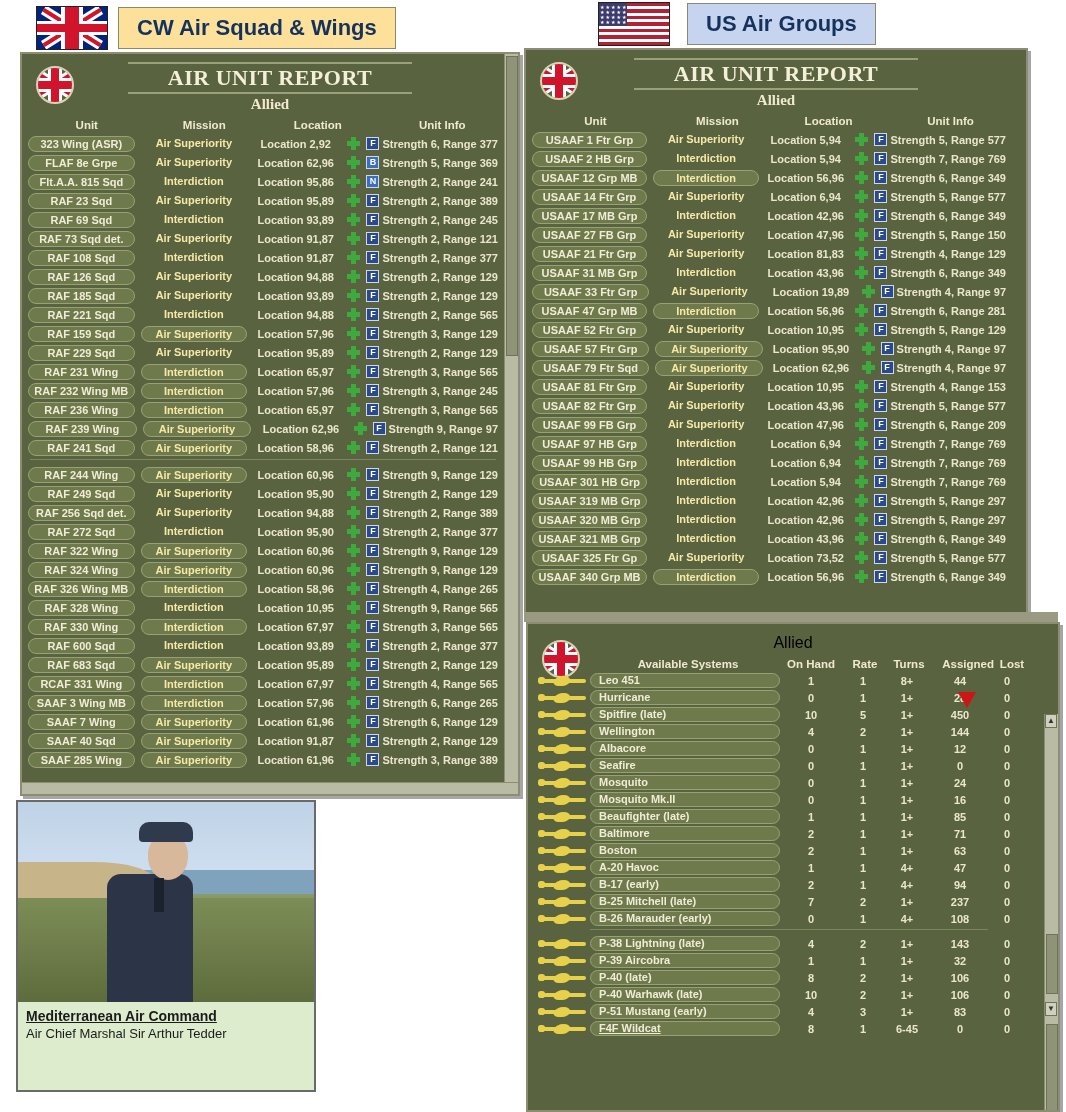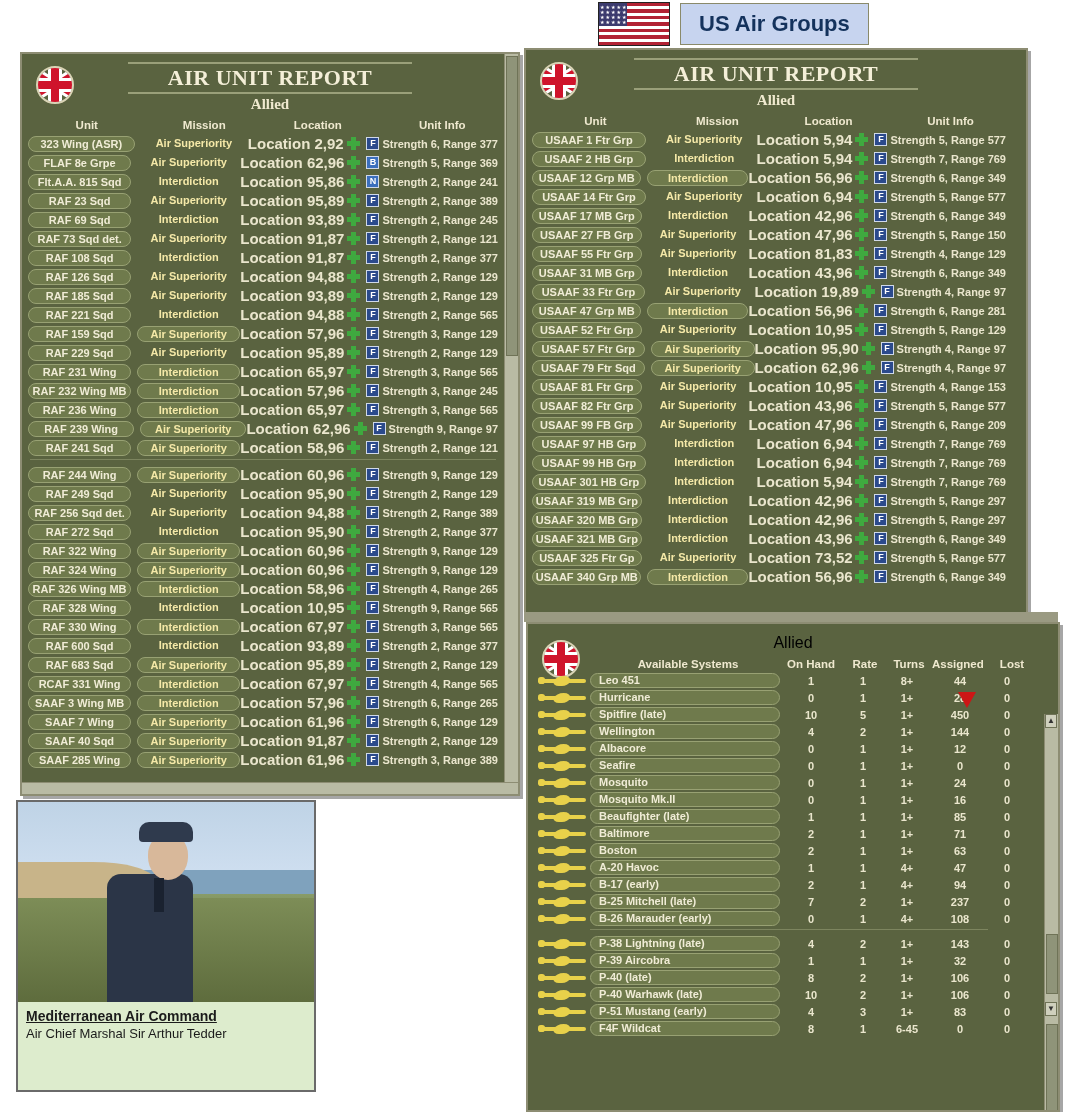--- a/index.html
+++ b/index.html
@@ -54,21 +54,21 @@
     color: #fff; font-size: 5px; line-height: 5px; letter-spacing: 1px;
     padding: 2px 1px; overflow: hidden;
   }
 
   .banner .cap {
     font-size: 22px; font-weight: bold; color: #14325c;
     padding: 7px 18px; border: 1px solid #8a8a6a;
     white-space: nowrap;
   }
   .cap.gold { background: #fde09a; }
-  .cap.blue { background: #c7d4ef; }
+  .cap.blue { background: #c7d4ef; margin-left: 7px; }
 
   
   .panel {
     position: absolute;
     background: #5a6340;
     border: 2px solid #8d8d73;
     box-shadow: 3px 3px 0 rgba(0,0,0,.35);
     overflow: hidden;
   }
   .panel-head {
@@ -118,21 +118,21 @@
   .cell-mission {
     color: #f5e9a8; font-size: 11px; font-weight: bold;
     text-align: center; height: 16px; line-height: 14px;
     white-space: nowrap; overflow: hidden;
   }
   .cell-mission.boxed {
     background: #6f7a4c; border: 1px solid #98a173; border-radius: 9px;
     color: #f5e9a8;
   }
   .cell-loc {
-    color: #eae6cd; font-size: 15px; font-weight: bold;
+    color: #eae6cd; font-size: 11px; font-weight: bold;
     text-align: center; white-space: nowrap;
   }
   .ic {
     width: 13px; height: 13px; flex: 0 0 auto;
     position: relative; margin: 0 3px;
   }
   .ic-cross::before, .ic-cross::after {
     content: ""; position: absolute; background: #3fa93f;
   }
   .ic-cross::before { left: 4px; top: 0; width: 5px; height: 13px; }
@@ -257,20 +257,33 @@
   
   .divider-strip {
     position: absolute; background: #9a9a82;
   }
 </style>
 </head>
 <body>
 
 <div id="root">
 
+  <div class="banner" style="left:36px; top:6px;">
+    <div class="flag uj">
+      <div class="d1"></div>
+        <div class="d2"></div>
+      <div class="d3"></div>
+        <div class="d4"></div>
+      <div class="hb"></div>
+        <div class="vb"></div>
+      <div class="hr"></div>
+        <div class="vr"></div>
+    </div>
+    <div class="cap gold">CW Air Squad  &amp; Wings</div>
+  </div>
 
   <div class="banner" style="left:598px; top:2px;">
     <div class="flag usf">
       <div class="stripe" style="top:7.69%"></div>
       <div class="stripe" style="top:23.07%"></div>
       <div class="stripe" style="top:38.45%"></div>
       <div class="stripe" style="top:53.83%"></div>
       <div class="stripe" style="top:69.21%"></div>
       <div class="stripe" style="top:84.59%"></div>
       <div class="canton">★★★★★★<br>★★★★★★<br>★★★★★★<br>★★★★★★</div>
@@ -642,21 +655,21 @@
         </div>
         <div class="row">
           <div class="cell-unit" style="width: 128px;">USAAF 27 FB Grp</div>
           <div class="cell-mission" style="width: 118px; margin-left: 6px;">Air Superiority</div>
           <div class="cell-loc" style="width: 104px;">Location 47,96</div>
           <div class="ic ic-cross"></div>
           <div class="ic ic-sq">F</div>
           <div class="cell-info">Strength 5, Range 150</div>
         </div>
         <div class="row">
-          <div class="cell-unit" style="width: 128px;">USAAF 55 Ftr Grp</div>
+          <div class="cell-unit" style="width: 128px;">USAAF 21 Ftr Grp</div>
           <div class="cell-mission" style="width: 118px; margin-left: 6px;">Air Superiority</div>
           <div class="cell-loc" style="width: 104px;">Location 81,83</div>
           <div class="ic ic-cross"></div>
           <div class="ic ic-sq">F</div>
           <div class="cell-info">Strength 4, Range 129</div>
         </div>
         <div class="row">
           <div class="cell-unit" style="width: 128px;">USAAF 31 MB Grp</div>
           <div class="cell-mission" style="width: 118px; margin-left: 6px;">Interdiction</div>
           <div class="cell-loc" style="width: 104px;">Location 43,96</div>
@@ -814,21 +827,21 @@
       <div class="side">Allied</div>
     </div>
 
     <div class="red-arrow" style="left:430px; top:68px;"></div>
     <div class="inv-cols">
       <span style="width:62px"></span>
       <span style="width:180px; text-align:center">Available Systems</span>
       <span style="width:66px; text-align:center">On Hand</span>
       <span style="width:42px; text-align:center">Rate</span>
       <span style="width:46px; text-align:center">Turns</span>
-      <span style="width:62px; text-align:left">Assigned</span>
+      <span style="width:62px; text-align:right">Assigned</span>
       <span style="width:36px; text-align:center">Lost</span>
     </div>
     <div id="inv-rows">
         <div class="inv-row">
           <div class="plane">
             <div class="tail"></div>
             <div class="body"></div>
             <div class="wing"></div>
           </div>
           <div class="inv-name" style="width: 190px;">Leo 451</div>
@@ -1087,21 +1100,21 @@
           <div class="inv-num" style="width: 46px;">1+</div>
           <div class="inv-num" style="width: 60px;">83</div>
           <div class="inv-num" style="width: 34px;">0</div>
         </div>
         <div class="inv-row">
           <div class="plane">
             <div class="tail"></div>
             <div class="body"></div>
             <div class="wing"></div>
           </div>
-          <div class="inv-name" style="width: 190px;">F4F Wildcat</div>
+          <div class="inv-name" style="width: 190px; text-decoration: underline;">F4F Wildcat</div>
           <div class="inv-num" style="width: 62px;">8</div>
           <div class="inv-num" style="width: 42px;">1</div>
           <div class="inv-num" style="width: 46px;">6-45</div>
           <div class="inv-num" style="width: 60px;">0</div>
           <div class="inv-num" style="width: 34px;">0</div>
         </div>
       </div>
 
     <div class="vscroll" style="top:90px;">
       <div style="position:absolute;top:0;left:0;width:12px;height:14px;background:#cfd0bd;border:1px solid #6f7357;color:#333;font-size:8px;text-align:center;line-height:12px;">▲</div>

